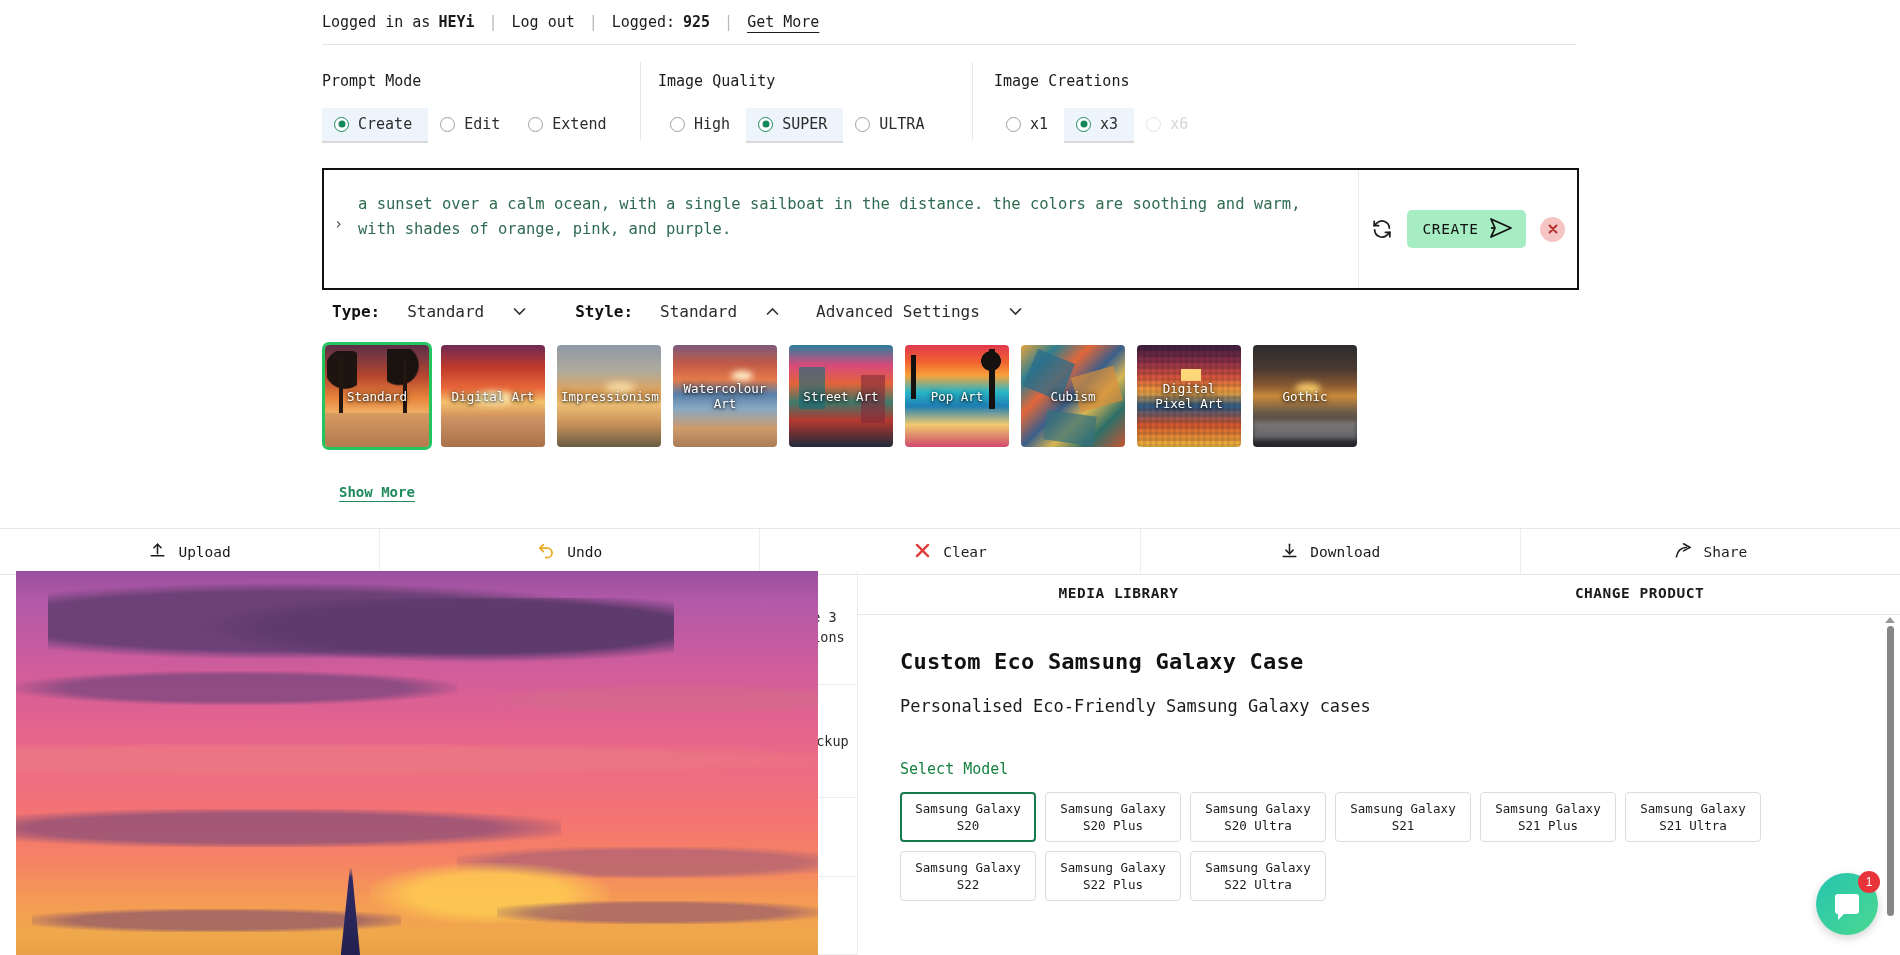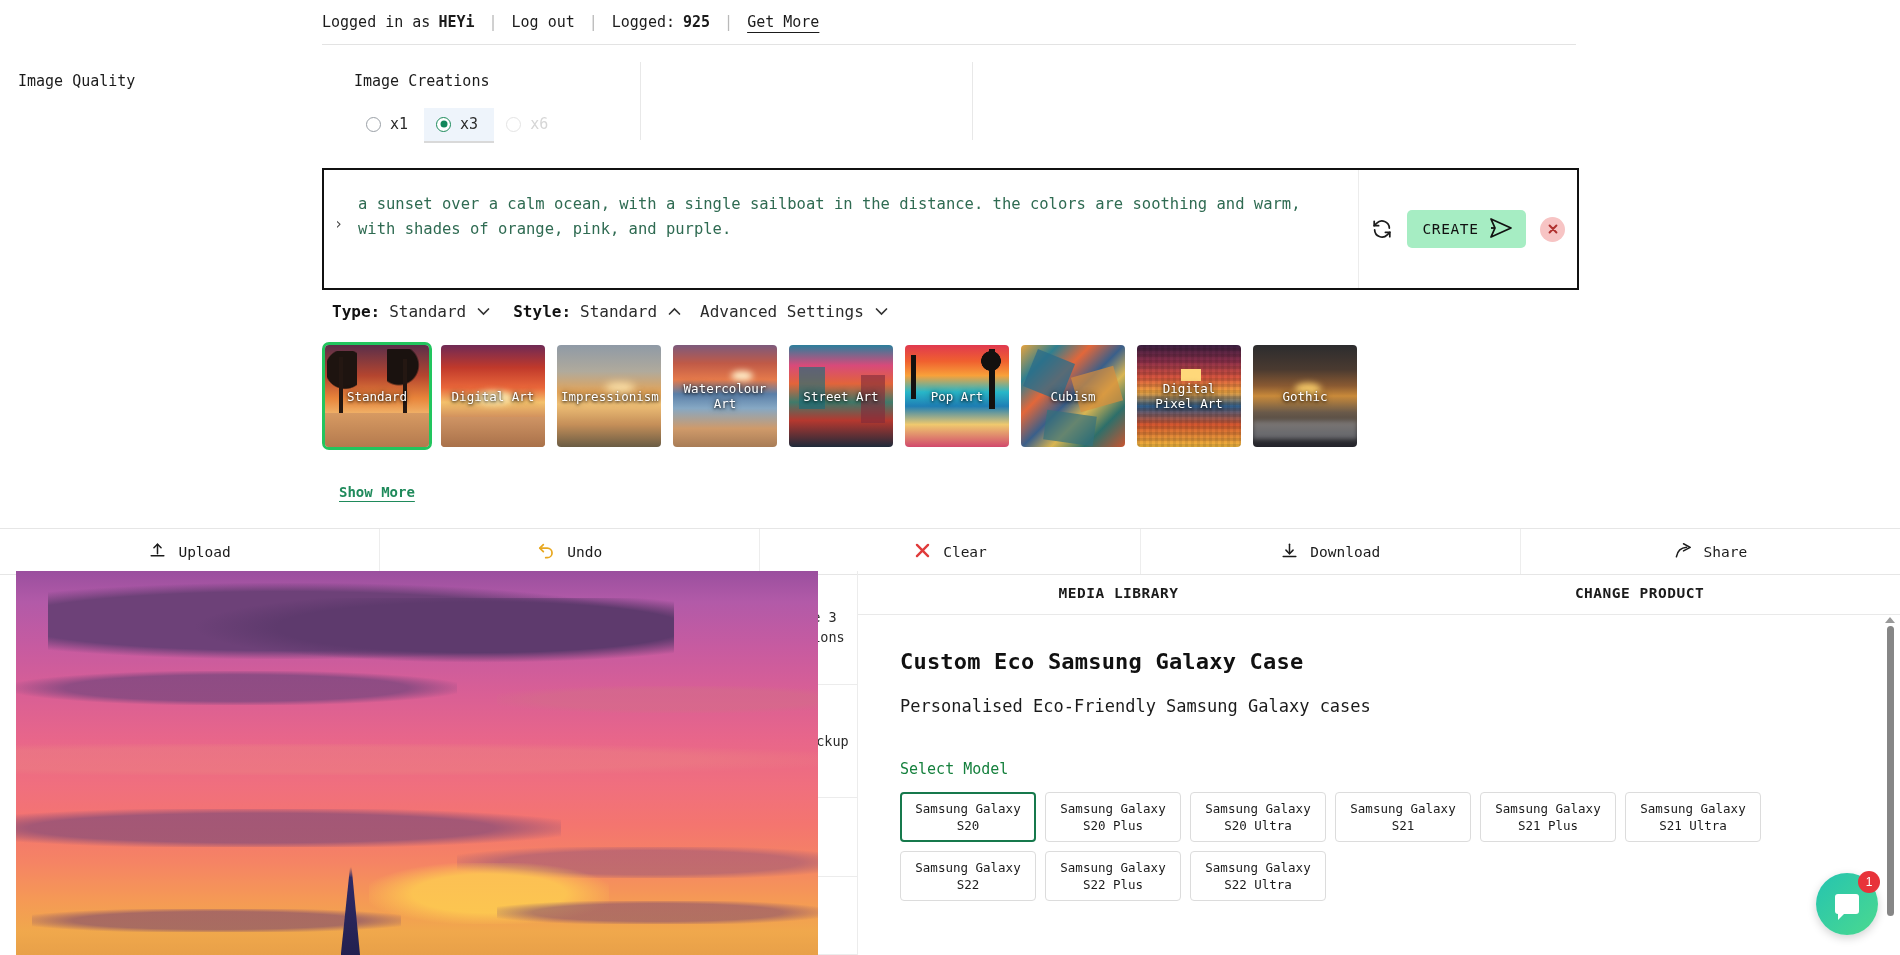--- a/index.html
+++ b/index.html
@@ -106,21 +106,21 @@
   .close-btn {
     width: 25px; height: 25px; border-radius: 50%;
     background: #f7c4c4; display: flex; align-items: center; justify-content: center;
     cursor: pointer;
   }
   .close-btn svg { width: 12px; height: 12px; }
 
   
   .ts-row {
     position: absolute; left: 332px; top: 302px;
-    display: flex; align-items: center; gap: 9px;
+    display: flex; align-items: center; gap: 27px;
     font-size: 16px; color: #111;
   }
   .ts-row .lbl { font-weight: bold; }
   .ts-row .val { color: #2b2b2b; }
   .ts-row .chev { font-size: 13px; color: #333; cursor: pointer; padding: 0 2px; }
   .ts-row .adv { color: #2b2b2b; cursor: pointer; margin-left: 8px; }
 
   
   .thumbs {
     position: absolute; left: 322px; top: 342px;
@@ -271,25 +271,56 @@
   <span class="seg">Logged:</span>
   <span style="width:8px"></span>
   <span class="seg bold">925</span>
   <span class="sep">|</span>
   <a class="seg link underlined" href="#">Get More</a>
 </div>
 <div class="hr-top"></div>
 
 <div class="options-row">
 
+  <div class="opt-group" style="margin-left:322px;width:318px">
+    <div class="group-title">Prompt Mode</div>
+    <div class="group-body">
+      <div class="radio-item selected on">
+        <span class="radio-dot"></span>
+        <span>Create</span>
+      </div>
+      <div class="radio-item">
+        <span class="radio-dot"></span>
+        <span>Edit</span>
+      </div>
+      <div class="radio-item">
+        <span class="radio-dot"></span>
+        <span>Extend</span>
+      </div>
+    </div>
+  </div>
 
   <div class="divider-v" style="left:640px"></div>
 
   <div class="opt-group" style="margin-left:18px;width:318px">
     <div class="group-title">Image Quality</div>
+    <div class="group-body">
+      <div class="radio-item">
+        <span class="radio-dot"></span>
+        <span>High</span>
+      </div>
+      <div class="radio-item selected on">
+        <span class="radio-dot"></span>
+        <span>SUPER</span>
+      </div>
+      <div class="radio-item">
+        <span class="radio-dot"></span>
+        <span>ULTRA</span>
+      </div>
+    </div>
   </div>
 
   <div class="divider-v" style="left:972px"></div>
 
   <div class="opt-group" style="margin-left:18px;width:330px">
     <div class="group-title">Image Creations</div>
     <div class="group-body">
       <div class="radio-item">
         <span class="radio-dot"></span>
         <span>x1</span>
@@ -338,21 +369,21 @@
 </div>
 
 <div class="ts-row">
   <span class="lbl">Type:</span>
   <span class="val">Standard</span>
   <span class="chev">
     <svg width="13" height="9" viewBox="0 0 13 9" fill="none" stroke="#333" stroke-width="1.7" stroke-linecap="round">
         <path d="M1.5 2 L6.5 7 L11.5 2"></path>
       </svg>
   </span>
-  <span class="lbl" style="margin-left:12px">Style:</span>
+  <span class="lbl" style="margin-left:20px">Style:</span>
   <span class="val">Standard</span>
   <span class="chev">
     <svg width="13" height="9" viewBox="0 0 13 9" fill="none" stroke="#333" stroke-width="1.7" stroke-linecap="round">
         <path d="M1.5 7 L6.5 2 L11.5 7"></path>
       </svg>
   </span>
   <span class="adv">Advanced Settings</span>
   <span class="chev">
     <svg width="13" height="9" viewBox="0 0 13 9" fill="none" stroke="#333" stroke-width="1.7" stroke-linecap="round">
         <path d="M1.5 2 L6.5 7 L11.5 2"></path>

